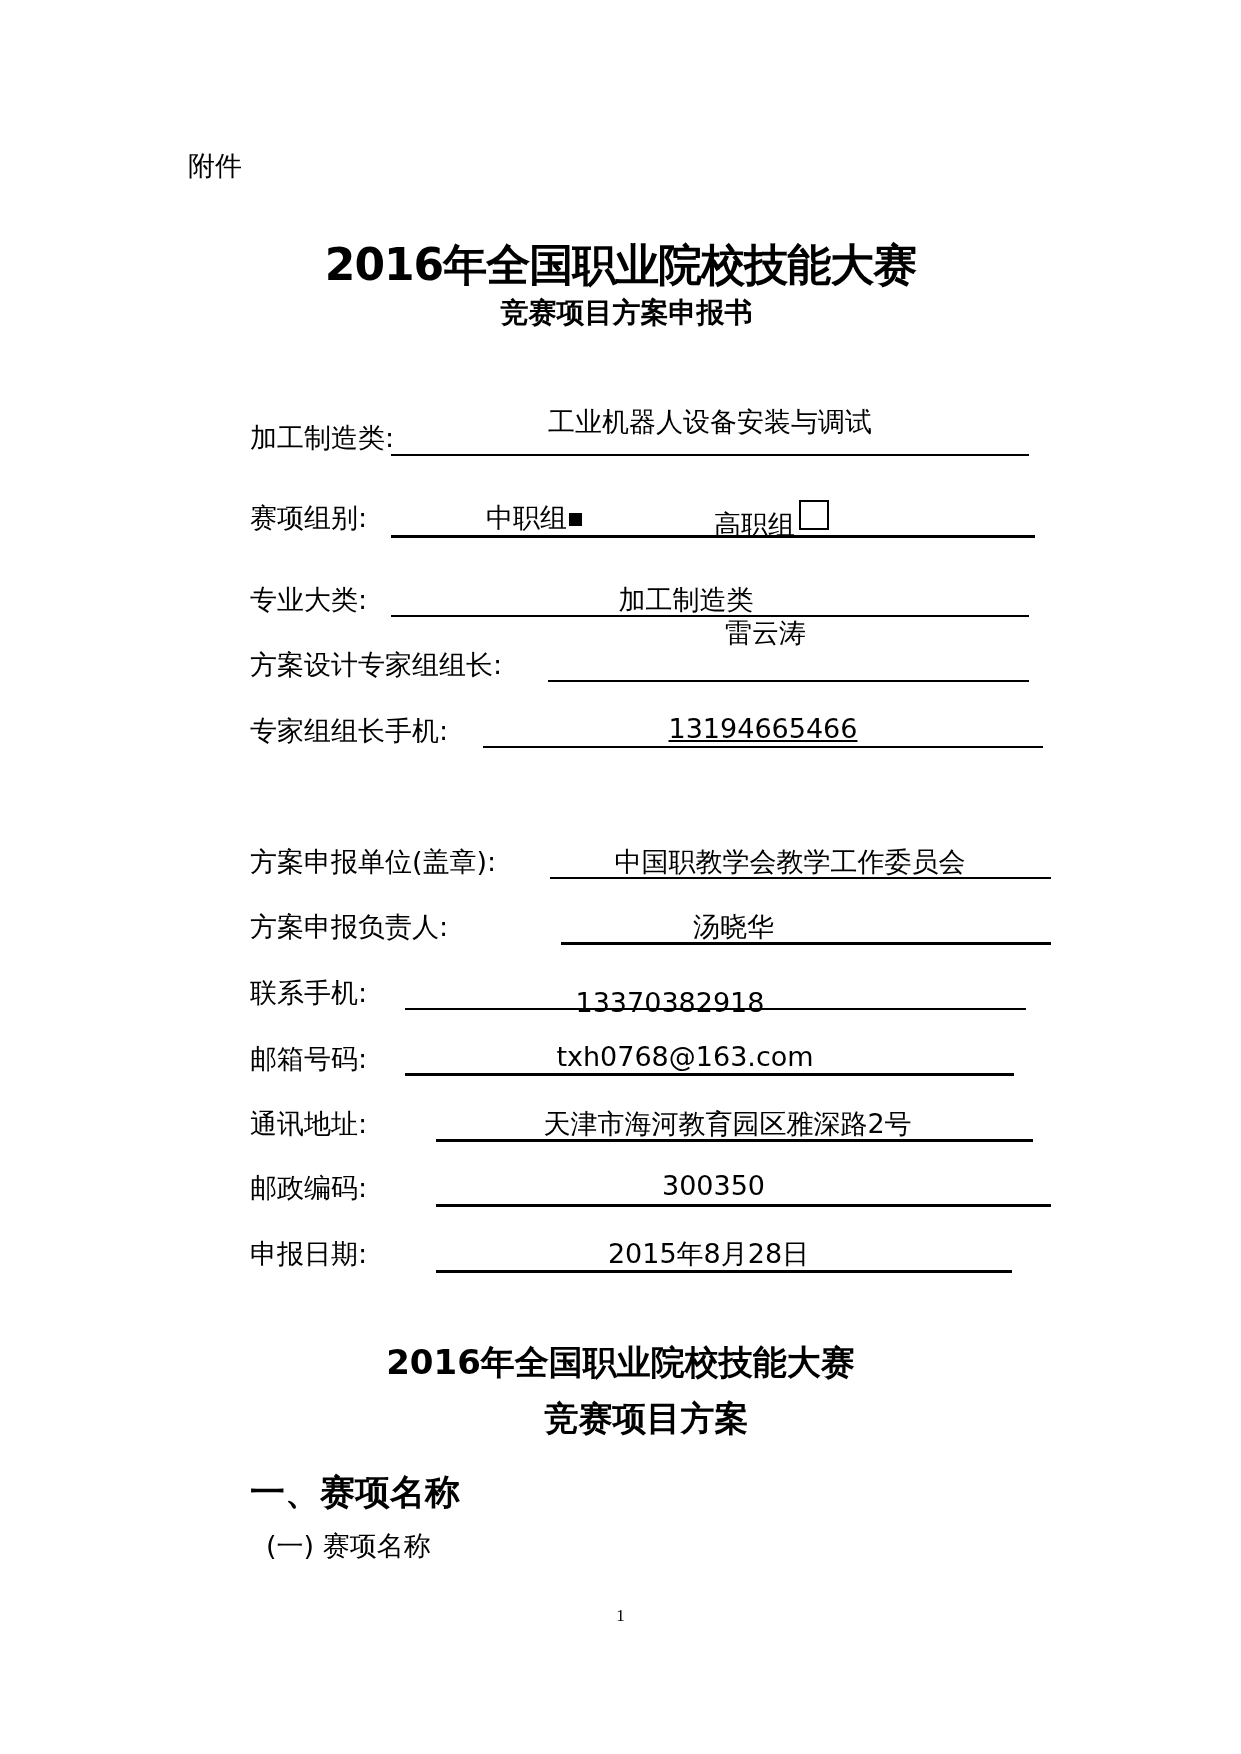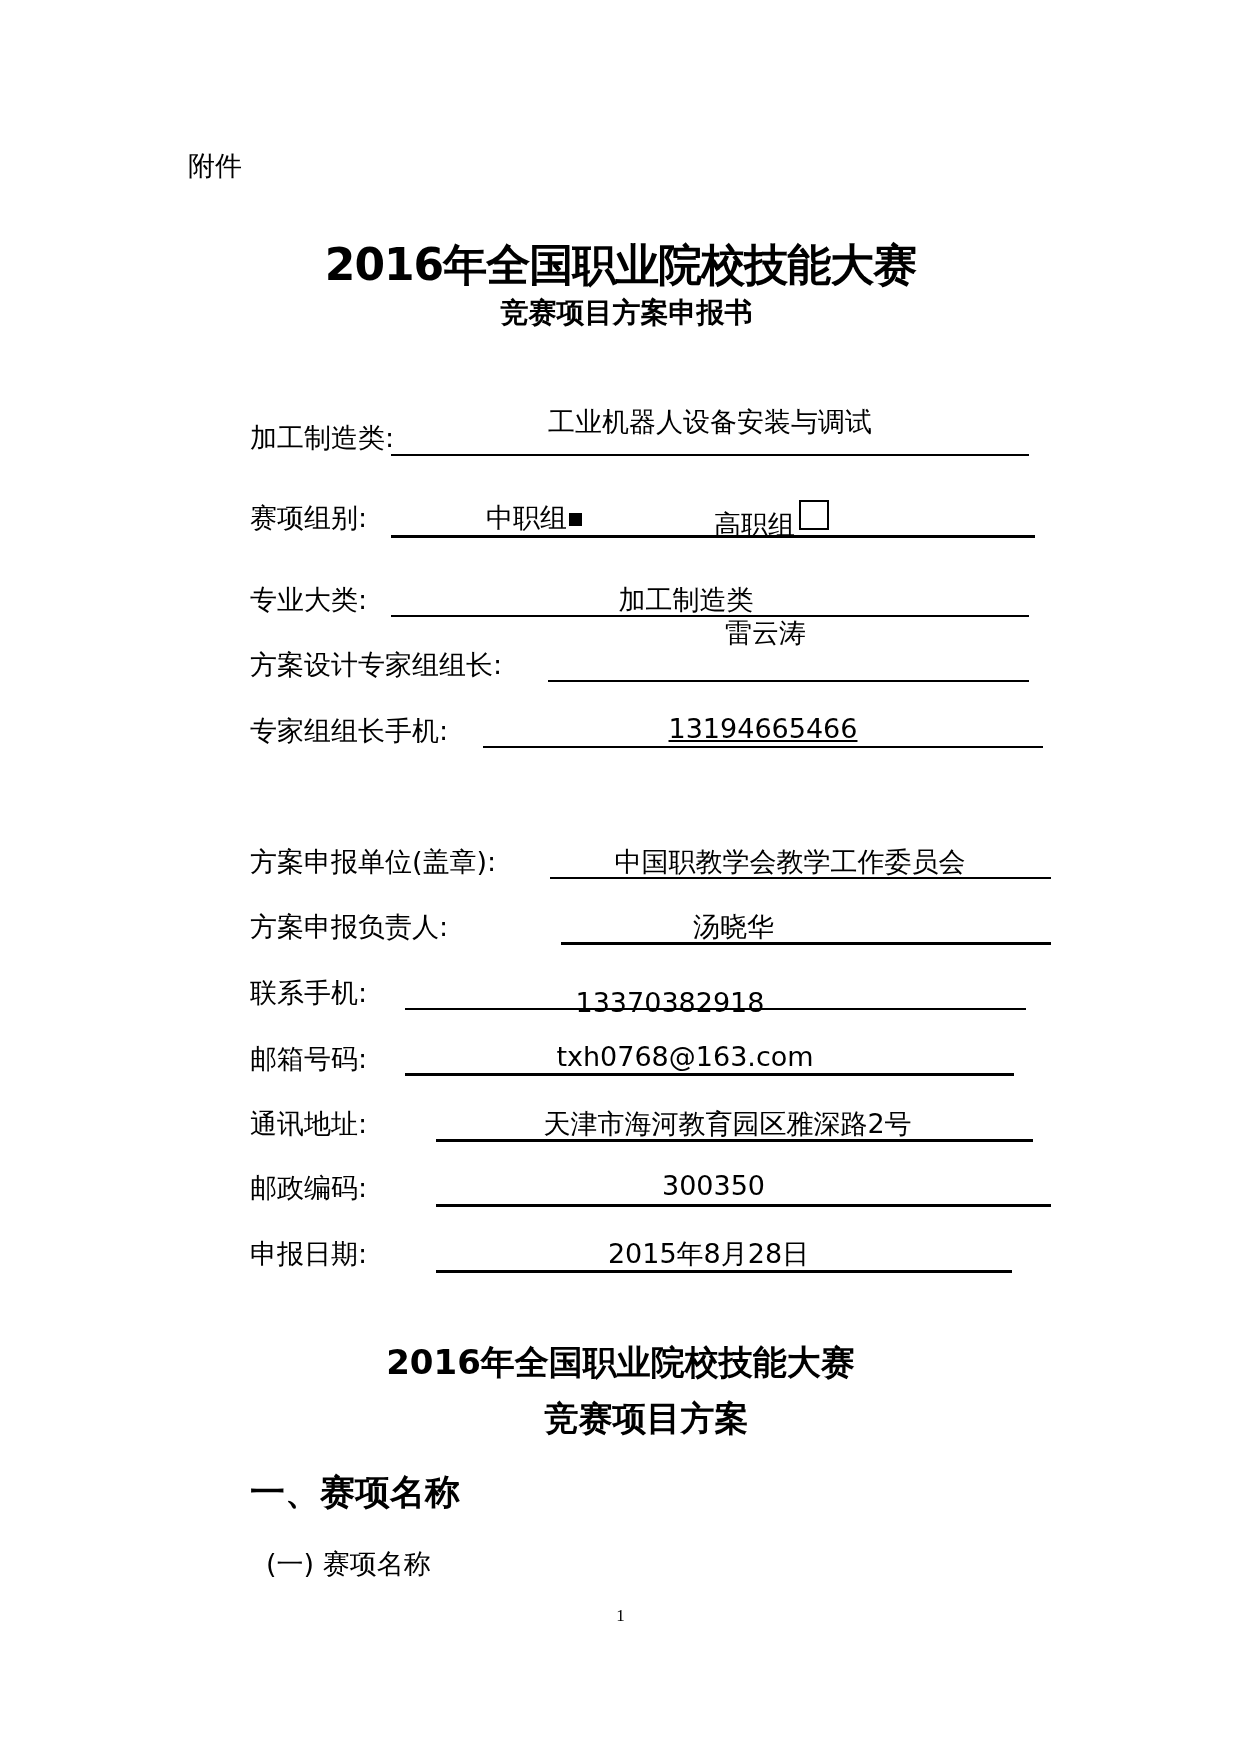--- a/index.html
+++ b/index.html
@@ -9,21 +9,21 @@
   .title { left: 0; width: 1241px; text-align: center; font-weight: bold; }
   .t1a { top: 236px; font-size: 44px; letter-spacing: -1px; }
   .t1b { top: 294px; font-size: 28px; margin-left: 6px; }
   .label { font-size: 27px; }
   .uline { position: absolute; height: 0; border-top: 2px solid #000; }
   .uline.thick { border-top-width: 3px; }
   .val { position: absolute; font-size: 27px; text-align: center; white-space: nowrap; }
   .t2a { top: 1340px; font-size: 34px; }
   .t2b { top: 1396px; font-size: 34px; padding-left: 26px; }
   .sec1 { left: 250px; top: 1469px; font-size: 35px; font-weight: bold; }
-  .sec2 { left: 266px; top: 1528px; font-size: 27px; margin-top: 18px; }
+  .sec2 { left: 266px; top: 1528px; font-size: 27px; }
   .pagenum { left: 0; width: 1241px; text-align: center; top: 1606px; font-size: 17px; font-family: "Liberation Serif", serif; }
   .chk-filled { display: inline-block; width: 13px; height: 13px; background: #000; margin-left: 2px; vertical-align: 1px; }
   .chk-empty { display: inline-block; width: 30px; height: 30px; border: 2px solid #000; margin-left: 4px; vertical-align: 4px; box-sizing: border-box; }
 </style>
 </head>
 <body>
 
 <div class="abs attach">附件</div>
 
 <div class="abs title t1a">2016年全国职业院校技能大赛</div>

